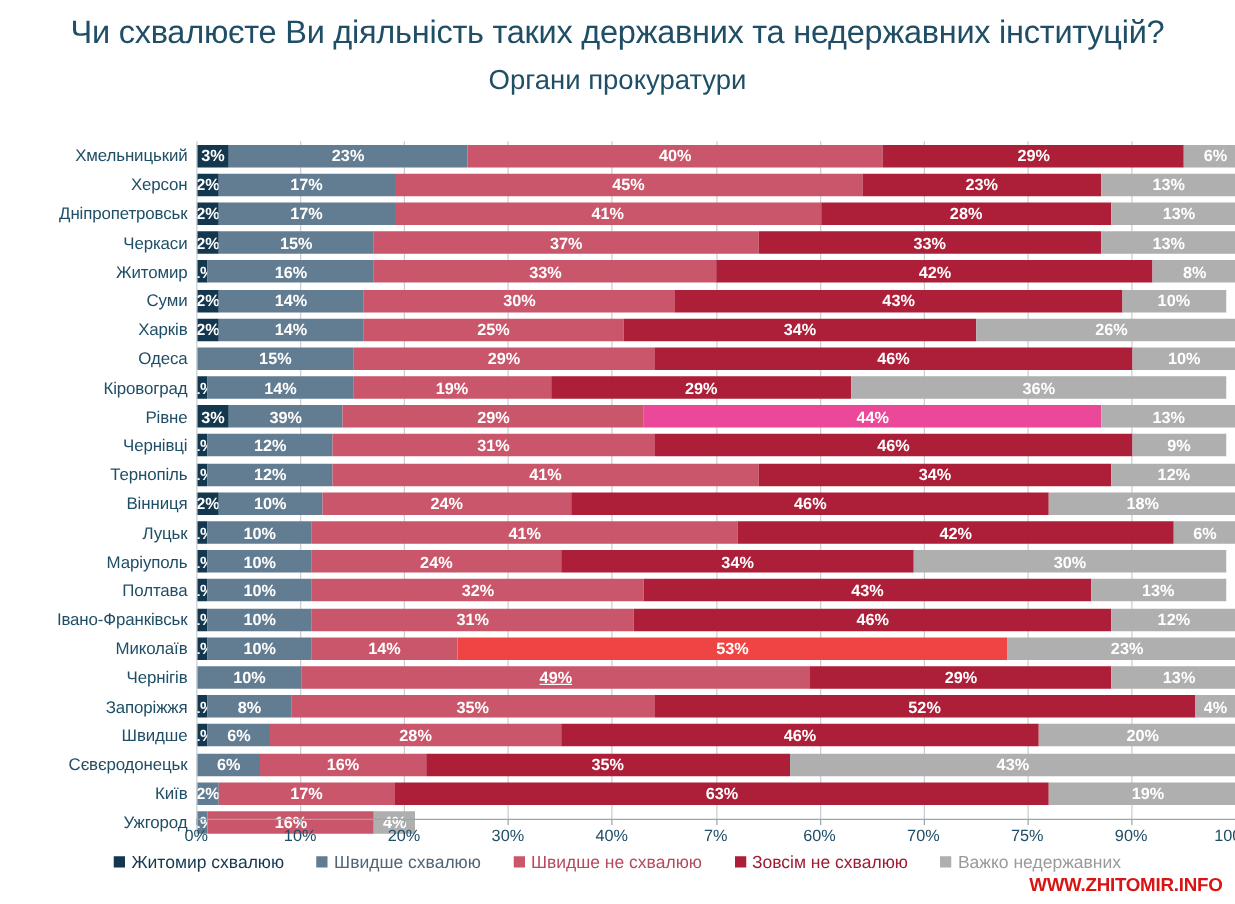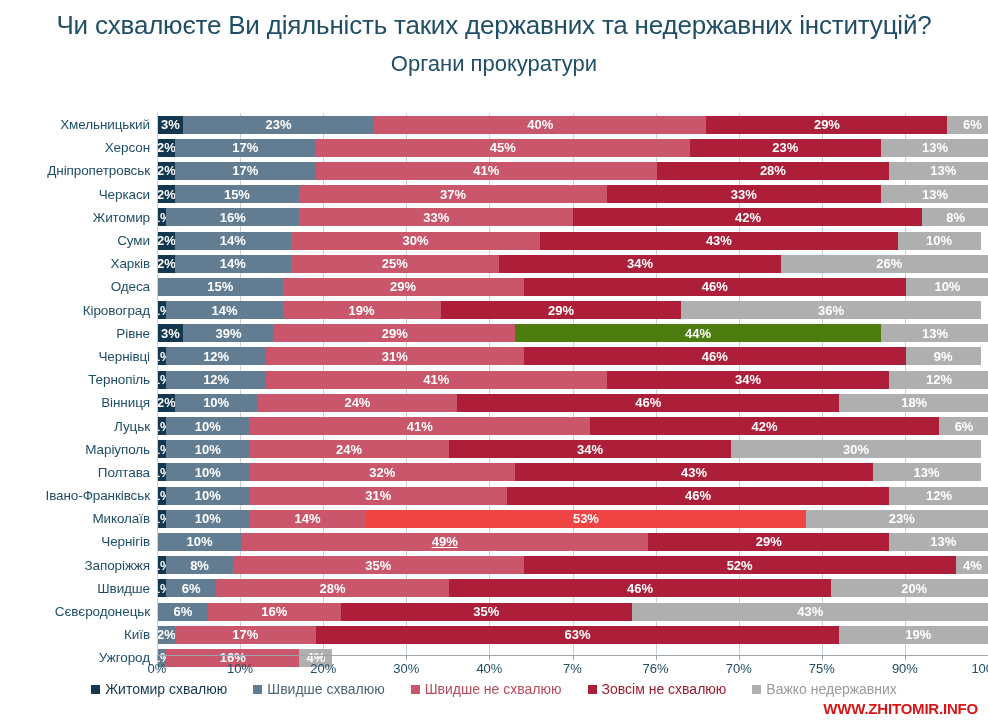--- a/index.html
+++ b/index.html
@@ -218,21 +218,21 @@
             <div class="seg" style="flex: 0 0 240.99px; background: rgb(173, 31, 56);">29%</div>
             <div class="seg" style="flex: 0 0 299.16px; background: rgb(175, 175, 175);">36%</div>
           </div>
         </div>
         <div class="row">
           <div class="row-label">Рівне</div>
           <div class="bar-track">
             <div class="seg" style="flex: 0 0 24.93px; background: rgb(19, 55, 78);">3%</div>
             <div class="seg" style="flex: 0 0 91.41px; background: rgb(98, 125, 146);">39%</div>
             <div class="seg" style="flex: 0 0 240.99px; background: rgb(201, 86, 106);">29%</div>
-            <div class="seg" style="flex: 0 0 365.64px; background: #4d7c0f;">44%</div>
+            <div class="seg" style="flex: 0 0 365.64px; background: #ec4899;">44%</div>
             <div class="seg" style="flex: 0 0 108.03px; background: rgb(175, 175, 175);">13%</div>
           </div>
         </div>
         <div class="row">
           <div class="row-label">Чернівці</div>
           <div class="bar-track">
             <div class="seg" style="flex: 0 0 8.31px; background: rgb(19, 55, 78);">1%</div>
             <div class="seg" style="flex: 0 0 99.72px; background: rgb(98, 125, 146);">12%</div>
             <div class="seg" style="flex: 0 0 257.61px; background: rgb(201, 86, 106);">31%</div>
             <div class="seg" style="flex: 0 0 382.26px; background: rgb(173, 31, 56);">46%</div>
@@ -380,21 +380,21 @@
       <div class="tick" style="left: 821.8px;"></div>
       <div class="tick" style="left: 904.9px;"></div>
     </div>
   <div class="xlabels" id="xlabels">
       <div class="xlabel" style="left: 0px;">0%</div>
       <div class="xlabel" style="left: 83.1px;">10%</div>
       <div class="xlabel" style="left: 166.2px;">20%</div>
       <div class="xlabel" style="left: 249.3px;">30%</div>
       <div class="xlabel" style="left: 332.4px;">40%</div>
       <div class="xlabel" style="left: 415.5px;">7%</div>
-      <div class="xlabel" style="left: 498.6px;">76%</div>
+      <div class="xlabel" style="left: 498.6px;">60%</div>
       <div class="xlabel" style="left: 581.7px;">70%</div>
       <div class="xlabel" style="left: 664.8px;">75%</div>
       <div class="xlabel" style="left: 747.9px;">90%</div>
       <div class="xlabel" style="left: 831px;">100%</div>
     </div>
 
   <div class="legend" id="legend">
       <div class="legend-item">
         <span class="legend-swatch" style="background: rgb(19, 55, 78);"></span>
         <span class="legend-label" style="color: rgb(19, 55, 78);">Житомир схвалюю</span>

